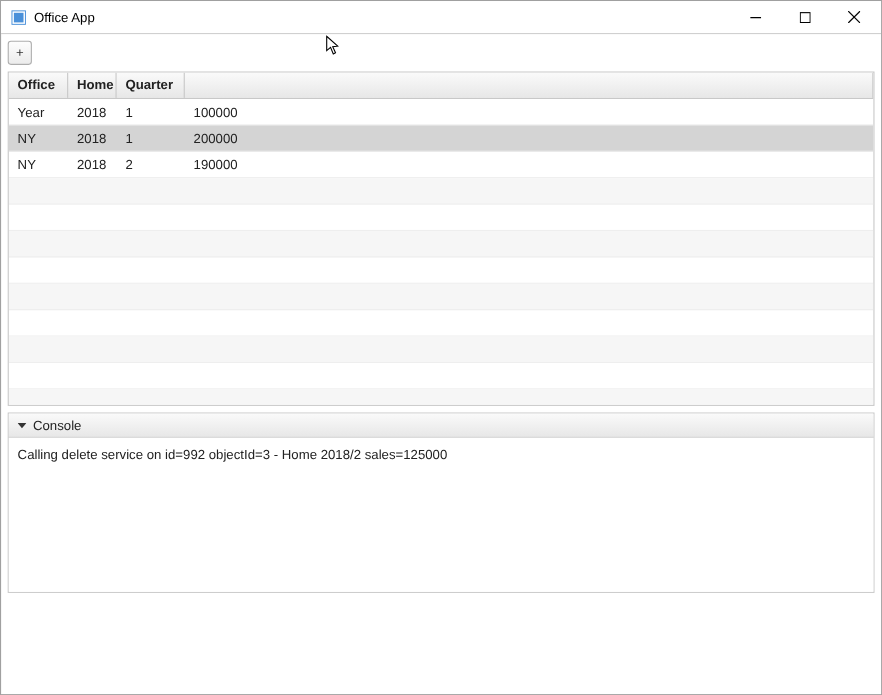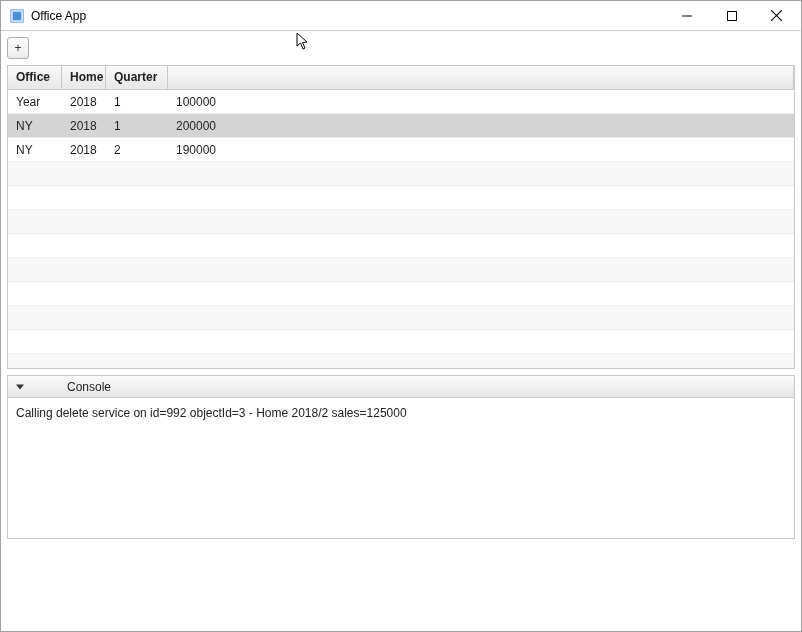--- a/index.html
+++ b/index.html
@@ -119,21 +119,21 @@
       align-items: center;
       padding: 0 6px;
       gap: 4px;
       cursor: pointer;
     }
     .console-header .chevron {
       width: 12px; height: 12px;
       display: inline-flex; align-items: center; justify-content: center;
     }
     .console-header .chevron svg { width: 8px; height: 8px; }
-    .console-title { color: #222; margin-left: 37px; }
+    .console-title { color: #222; }
     .console-body {
       height: 140px;
       padding: 8px;
       color: #222;
       background: #fff;
       overflow: auto;
     }
 
     
     .footer {

